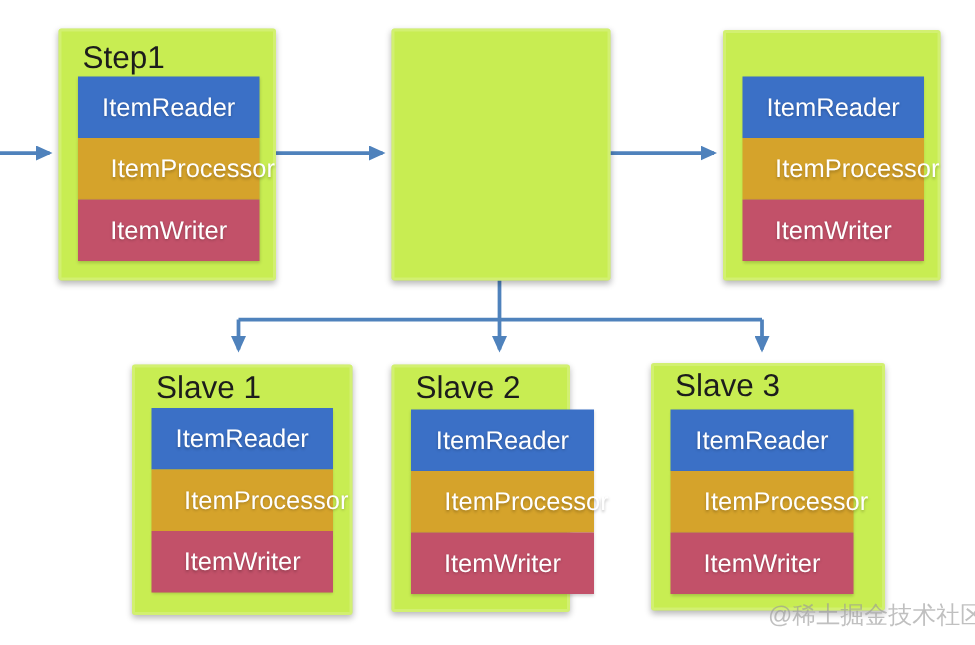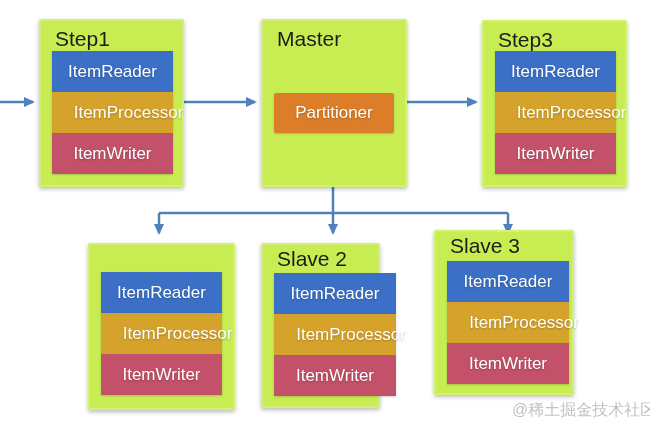--- a/index.html
+++ b/index.html
@@ -102,53 +102,49 @@
   <div class="node top" style="left:39px; top:19px; width:145px; height:168px;">
     <div class="node-title">Step1</div>
     <div class="stack" style="top:32px; width:121px;">
       <div class="comp reader">ItemReader</div>
       <div class="comp processor">ItemProcessor</div>
       <div class="comp writer">ItemWriter</div>
     </div>
   </div>
 
   <div class="node top" style="left:261px; top:19px; width:146px; height:168px;">
-    <div class="node-title">Master</div>
-    <div class="stack" style="top:74px; width:120px;">
-      <div class="comp partitioner">Partitioner</div>
-    </div>
   </div>
 
   <div class="node top" style="left:482px; top:20px; width:145px; height:167px;">
-    <div class="node-title">Step3</div>
     <div class="stack" style="top:31px; width:121px;">
       <div class="comp reader">ItemReader</div>
       <div class="comp processor">ItemProcessor</div>
       <div class="comp writer">ItemWriter</div>
     </div>
   </div>
 
   <div class="node bottom" style="left:88px; top:243px; width:147px; height:167px;">
+    <div class="node-title">Slave 1</div>
     <div class="stack" style="top:29px; width:121px;">
       <div class="comp reader">ItemReader</div>
       <div class="comp processor">ItemProcessor</div>
       <div class="comp writer">ItemWriter</div>
     </div>
   </div>
 
   <div class="node bottom" style="left:261px; top:243px; width:119px; height:165px;">
     <div class="node-title">Slave 2</div>
     <div class="stack" style="top:30px; width:122px;">
       <div class="comp reader">ItemReader</div>
       <div class="comp processor">ItemProcessor</div>
       <div class="comp writer">ItemWriter</div>
     </div>
   </div>
 
-  <div class="node bottom" style="left:434px; top:230px; width:140px; height:165px;">
+  <div class="node bottom" style="left:434px; top:242px; width:156px; height:165px;">
     <div class="node-title">Slave 3</div>
     <div class="stack" style="top:31px; width:122px;">
       <div class="comp reader">ItemReader</div>
       <div class="comp processor">ItemProcessor</div>
       <div class="comp writer">ItemWriter</div>
     </div>
   </div>
 
   <div class="watermark">@稀土掘金技术社区</div>
 

